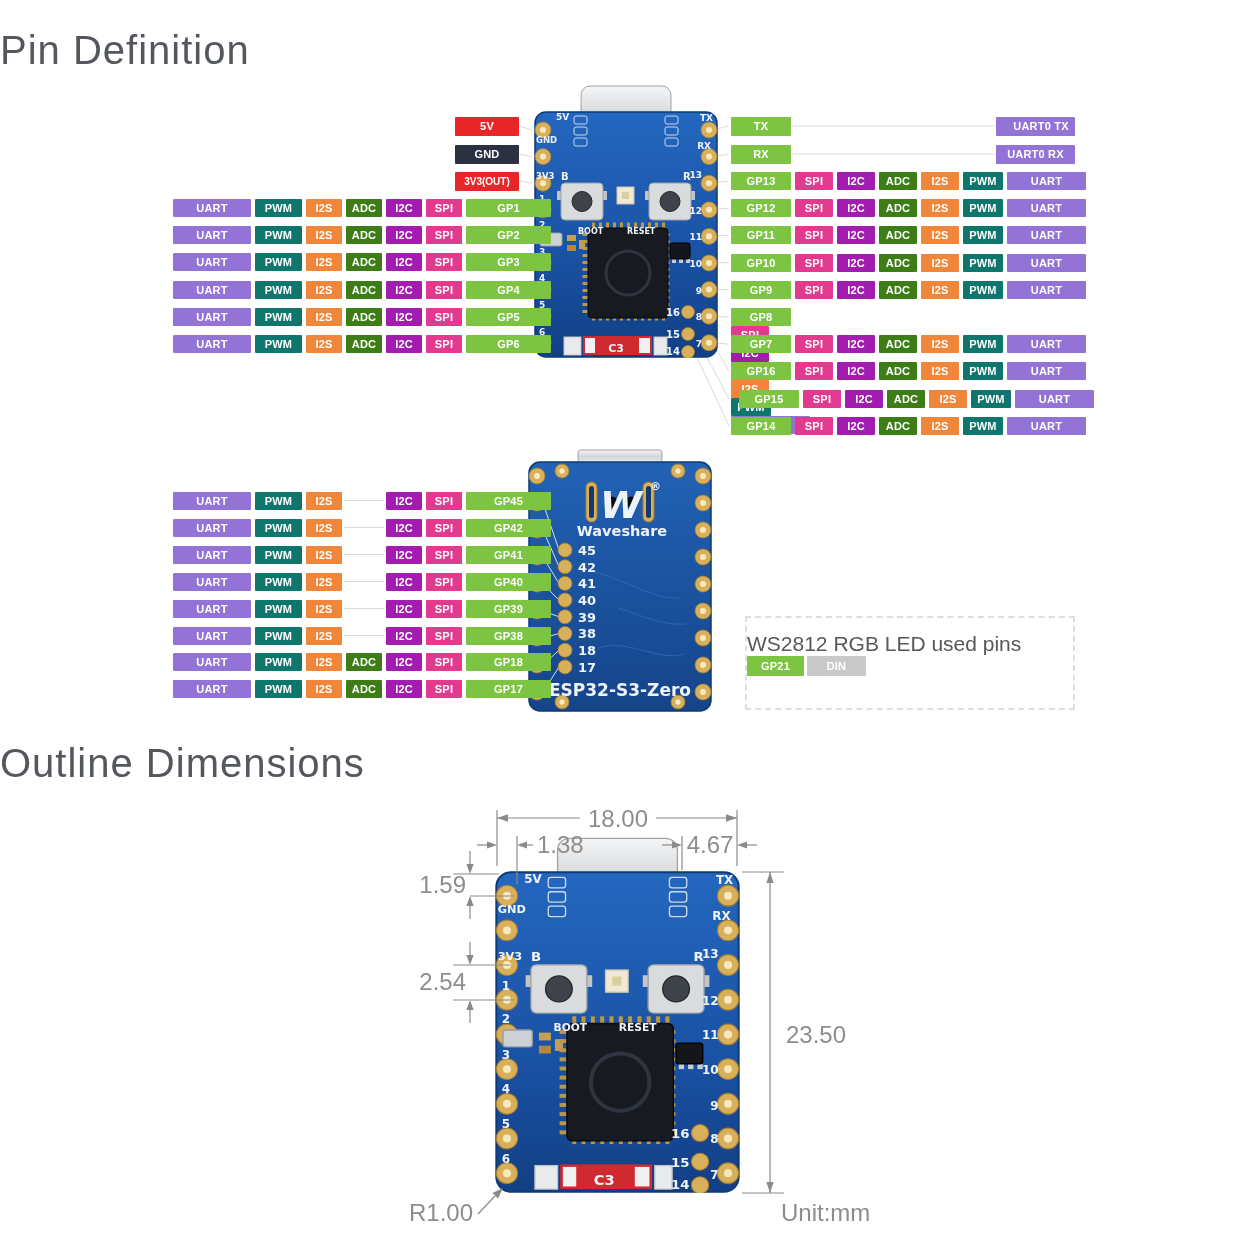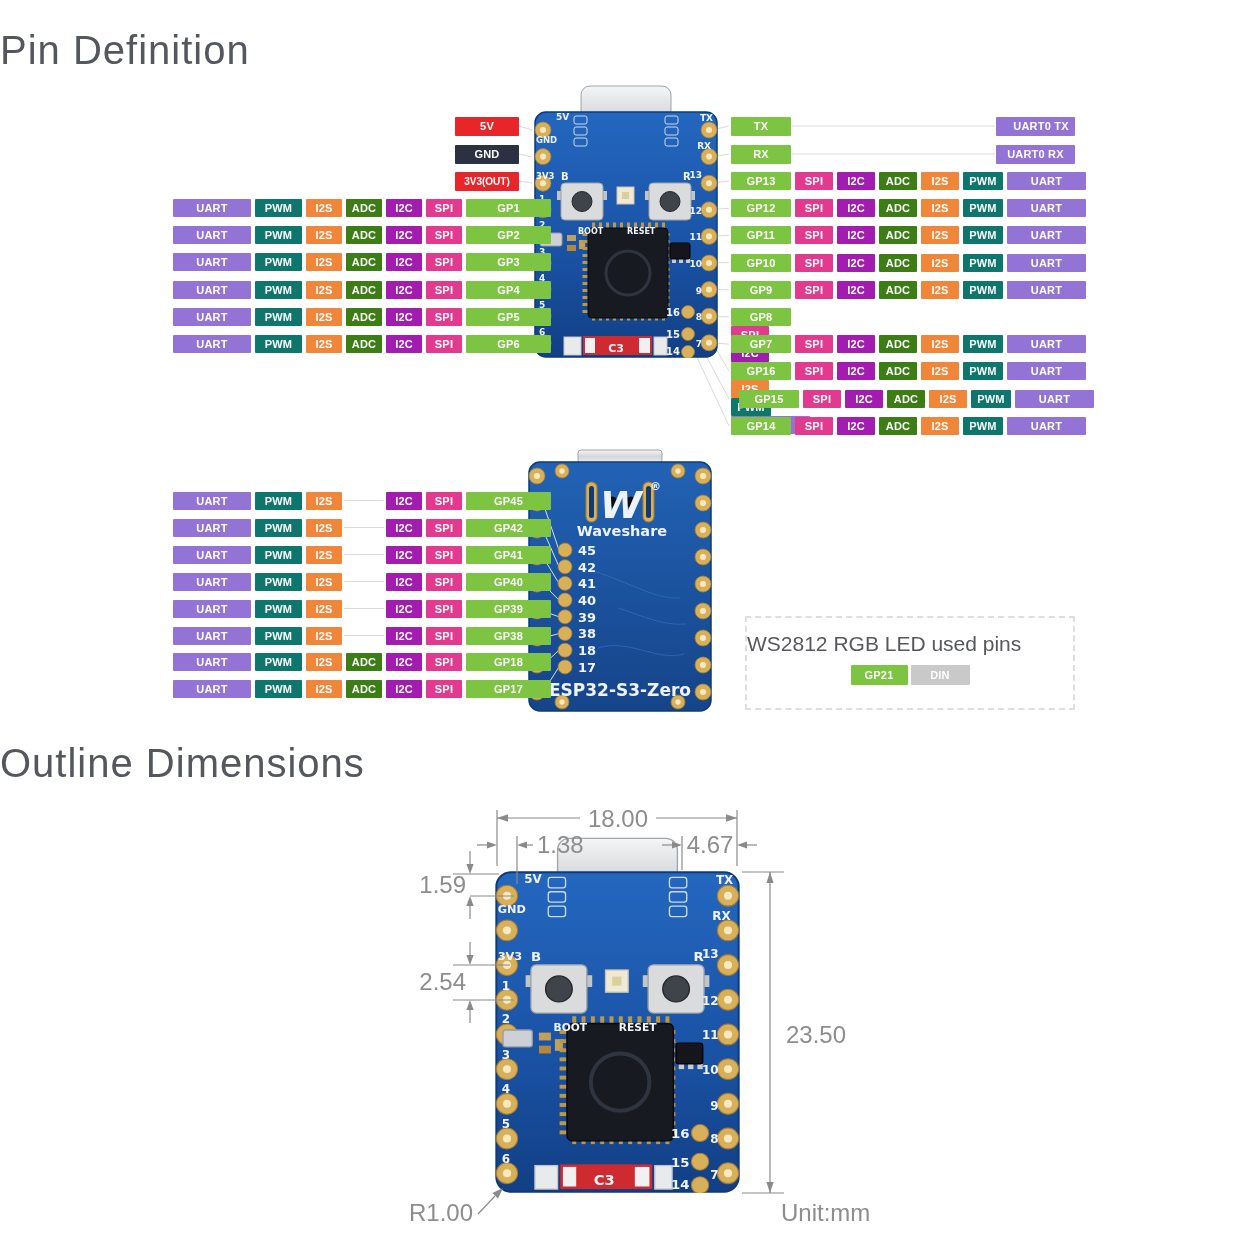--- a/index.html
+++ b/index.html
@@ -22,21 +22,21 @@
   .side-right .b-spi,.side-right .b-i2c,.side-right .b-adc,.side-right .b-i2s{width:38px}
   .side-right .b-pwm{width:40px}
   .side-right .b-uart{width:79px}
   .abs-badge{position:absolute;height:19px;line-height:19px}
   .power{width:64px}
   .tiny{font-size:10px;letter-spacing:0}
   .adc-gap{position:relative;width:36px;height:18px;flex:0 0 auto}
   .adc-gap::after{content:"";position:absolute;left:-2px;right:-2px;top:8px;height:1px;background:#dadada}
   .ws-box{position:absolute;left:745px;top:616px;width:330px;height:94px;border:2px dashed #dedede;background:#fff;box-sizing:border-box}
   .ws-title{margin-top:14px;text-align:left;font-size:21px;color:#56585c}
-  .ws-badges{margin-top:9px;display:flex;justify-content:center;column-gap:3px}
+  .ws-badges{display:flex;justify-content:flex-start;column-gap:3px}
   .ws-badges .badge{height:20px;line-height:20px}
   #conn-lines line{stroke:#dadada;stroke-width:1}
   #dims line{stroke:#8a8a8a;stroke-width:1.2}
   #dims polygon{fill:#8a8a8a;stroke:none}
   #dims text{font-family:"Liberation Sans",sans-serif;font-size:24px;fill:#8d8d8d}
   .silk{font-family:"DejaVu Sans",sans-serif;font-weight:bold;fill:#eef3fa}
 </style>
 </head>
 <body>
 

